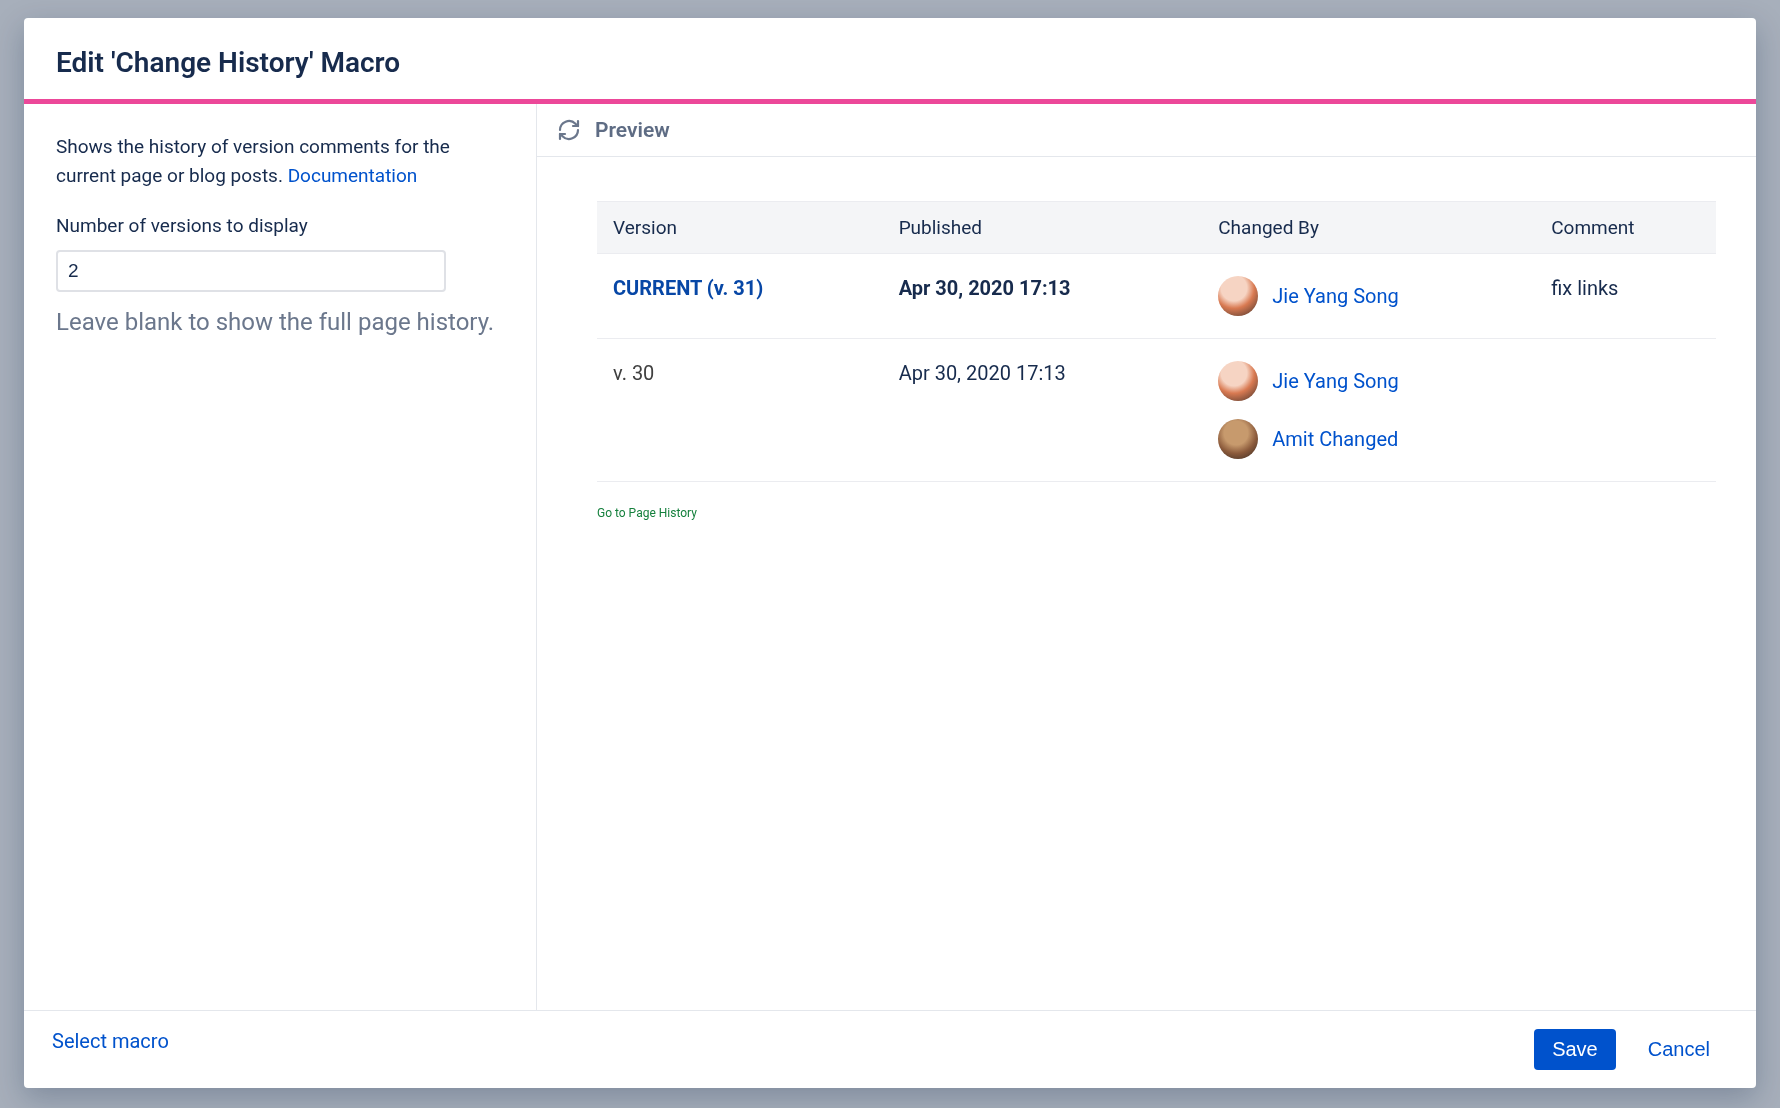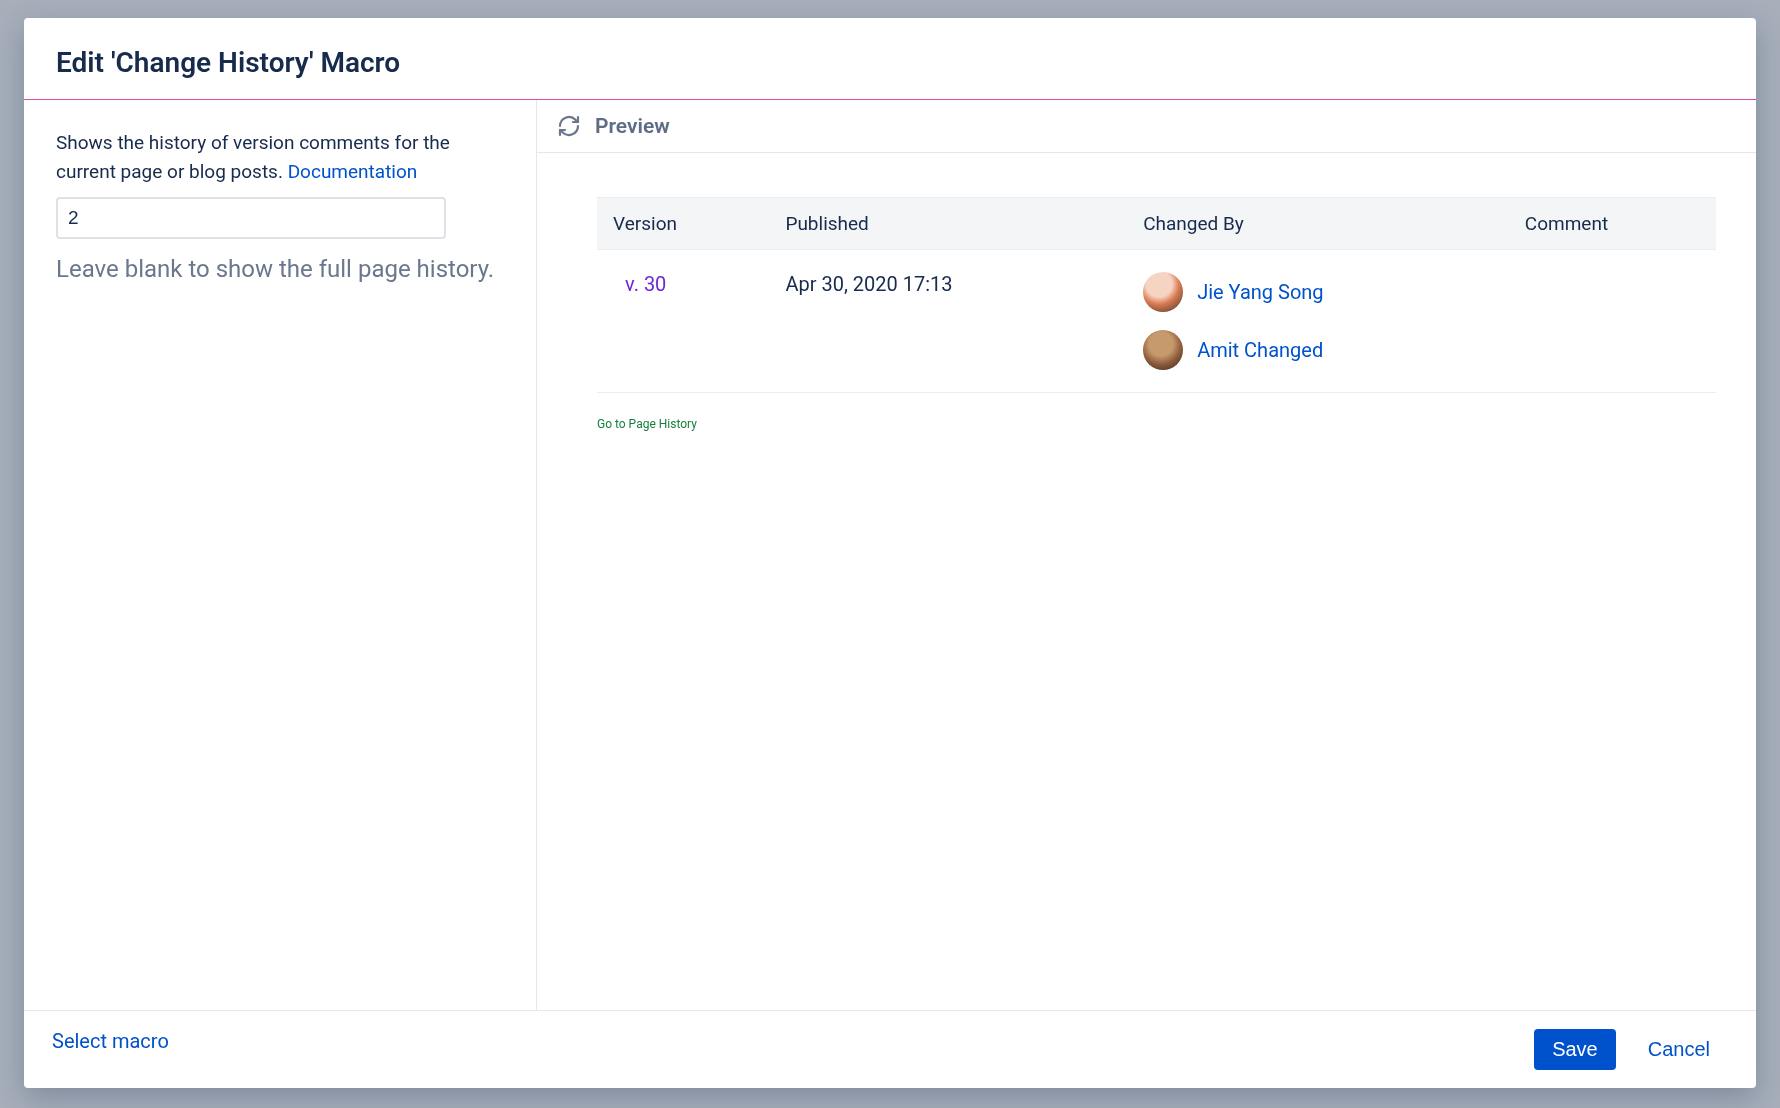--- a/index.html
+++ b/index.html
@@ -21,21 +21,21 @@
     right: 24px;
     bottom: 20px;
     background: #fff;
     border-radius: 4px;
     box-shadow: 0 10px 30px rgba(9,30,66,0.25);
     display: flex;
     flex-direction: column;
   }
   .dialog-header {
     padding: 28px 32px 20px 32px;
-    border-bottom: 1px solid #ec4899;
+    border-bottom: 5px solid #ec4899;
   }
   .dialog-title {
     font-size: 28px;
     font-weight: 600;
     color: #172b4d;
   }
   .dialog-body {
     flex: 1;
     display: flex;
     overflow: hidden;
@@ -111,21 +111,21 @@
     border-top: 1px solid #ebecf0;
     border-bottom: 1px solid #ebecf0;
   }
   table.history tbody td {
     padding: 22px 16px;
     border-bottom: 1px solid #ebecf0;
     vertical-align: top;
     font-size: 20px;
   }
   .version-current { font-weight: 700; color: #0747a6; }
-  .version-link { color: #6d28d9; text-decoration: none; font-weight: 400; margin-left: 12px; }
+  .version-link { color: #404040; text-decoration: none; font-weight: 400; }
   .published-bold { font-weight: 700; color: #172b4d; }
   .published-normal { color: #172b4d; }
   .user-row {
     display: flex;
     align-items: center;
     gap: 14px;
     margin-bottom: 18px;
   }
   .user-row:last-child { margin-bottom: 0; }
   .avatar {
@@ -183,20 +183,21 @@
   <div class="dialog-header">
     <h1 class="dialog-title">Edit 'Change History' Macro</h1>
   </div>
 
   <div class="dialog-body">
 
     <div class="left-panel">
       <p>
         <span>Shows the history of version comments for the current page or blog posts. </span><a href="#">Documentation</a>
       </p>
+      <label class="field-label">Number of versions to display</label>
       <input type="text" class="text-input" value="2" style="">
       <div class="help-text">Leave blank to show the full page history.</div>
     </div>
 
     <div class="right-panel">
       <div class="preview-header">
         <span class="refresh-icon">
           <svg width="24" height="24" viewBox="0 0 24 24" fill="none" stroke="#6b778c" stroke-width="2.2" stroke-linecap="round" stroke-linejoin="round">
             <path d="M3 12a9 9 0 0 1 15.5-6.2L21 8"></path>
             <polyline points="21 3 21 8 16 8"></polyline>
@@ -212,20 +213,31 @@
           <thead>
             <tr>
               <th>Version</th>
               <th>Published</th>
               <th>Changed By</th>
               <th>Comment</th>
             </tr>
           </thead>
           <tbody id="history-tbody">
 
+          <tr>
+                <td><span class="version-current">CURRENT (v. 31)</span></td>
+                <td class="published-bold">Apr 30, 2020 17:13</td>
+                <td>
+                  <div class="user-row">
+                    <span class="avatar a1"></span>
+                    <a href="#" class="user-name">Jie Yang Song</a>
+                  </div>
+                </td>
+                <td>fix links</td>
+              </tr>
               <tr>
                 <td><a href="#" class="version-link">v. 30</a></td>
                 <td class="published-normal">Apr 30, 2020 17:13</td>
                 <td>
                   <div class="user-row">
                     <span class="avatar a1"></span>
                     <a href="#" class="user-name">Jie Yang Song</a>
                   </div>
                   <div class="user-row">
                     <span class="avatar a2"></span>

